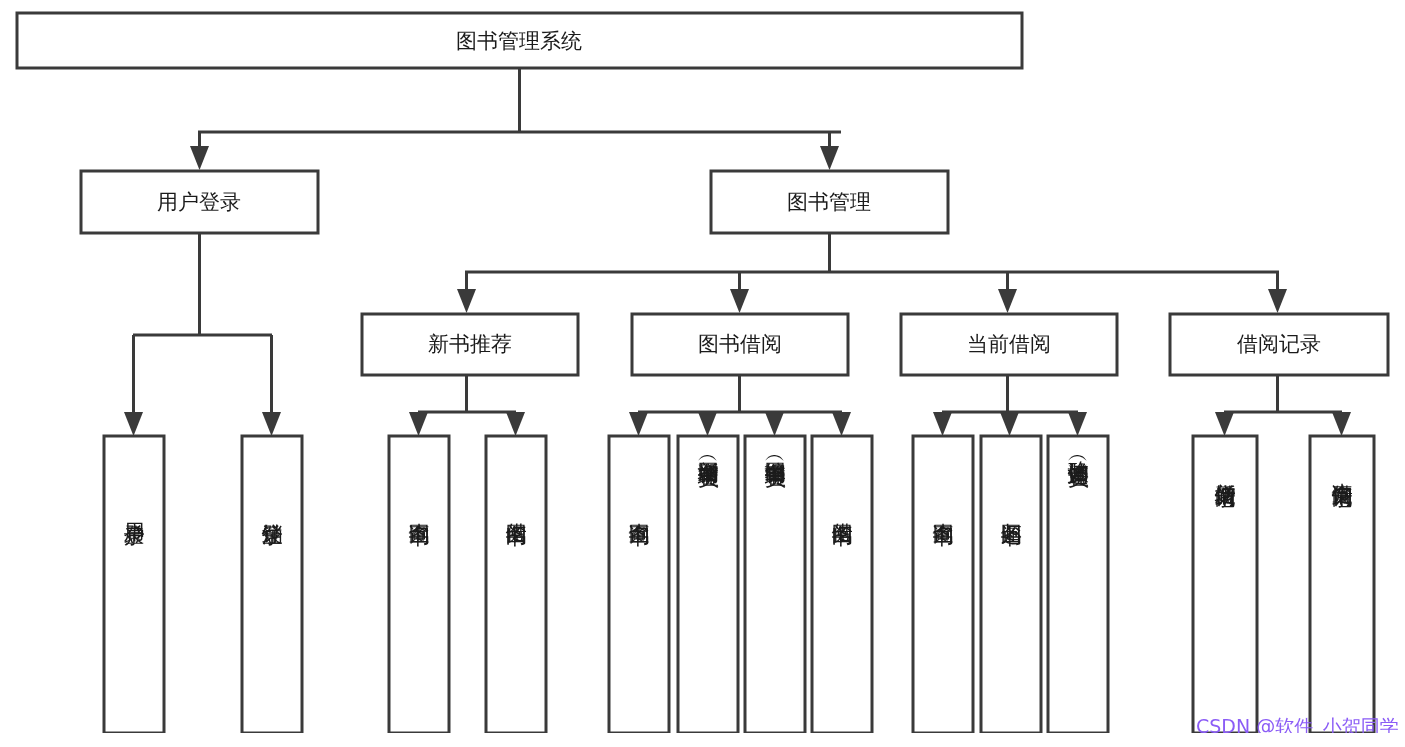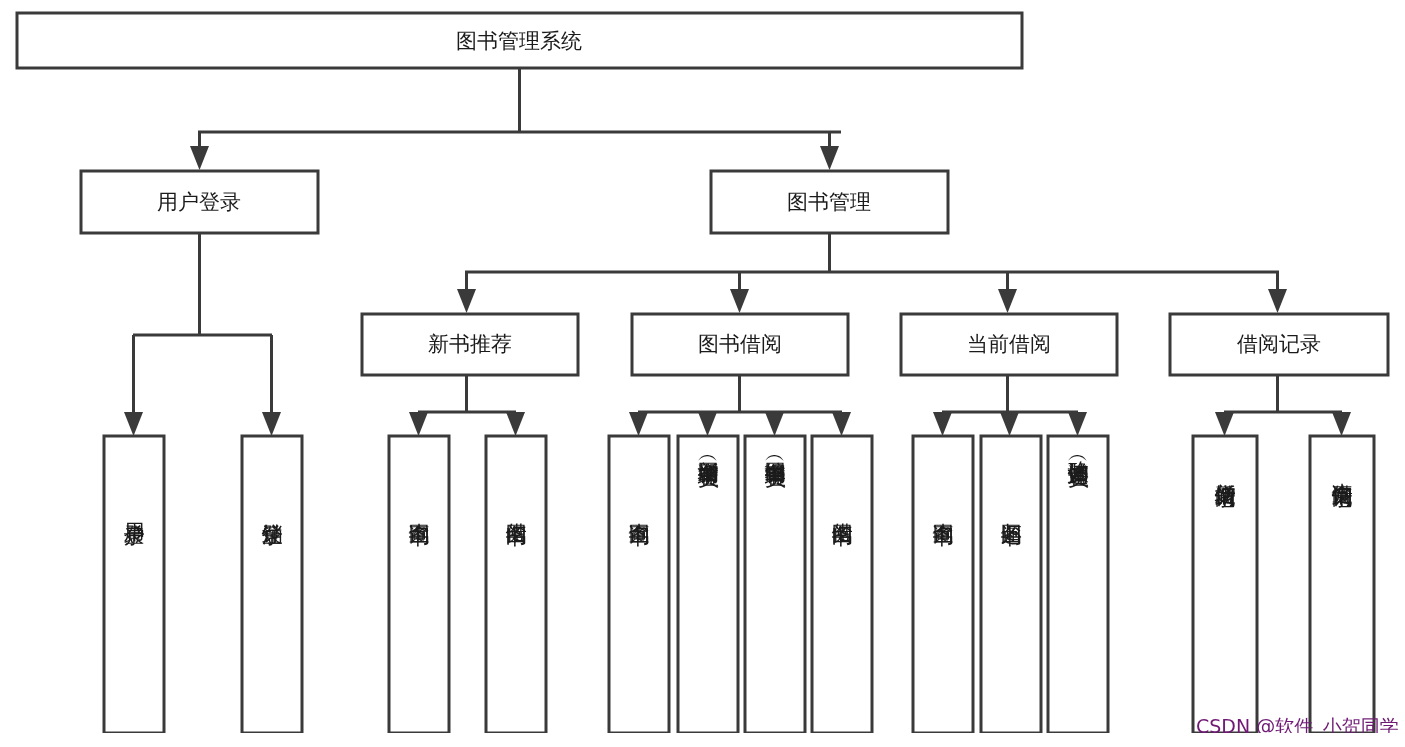--- a/index.html
+++ b/index.html
@@ -60,21 +60,21 @@
     display: flex;
     align-items: center;
     justify-content: flex-start;
     white-space: nowrap;
     pointer-events: none;
   }
   .watermark {
     position: absolute;
     font-family: "DejaVu Sans", "Liberation Sans", sans-serif;
     font-size: 19px;
-    color: #701a75;
+    color: #8b5cf6;
     white-space: nowrap;
     pointer-events: none;
     text-align: right;
   }
 </style>
 </head>
 <body>
 
 <div id="diagram-root">
 

